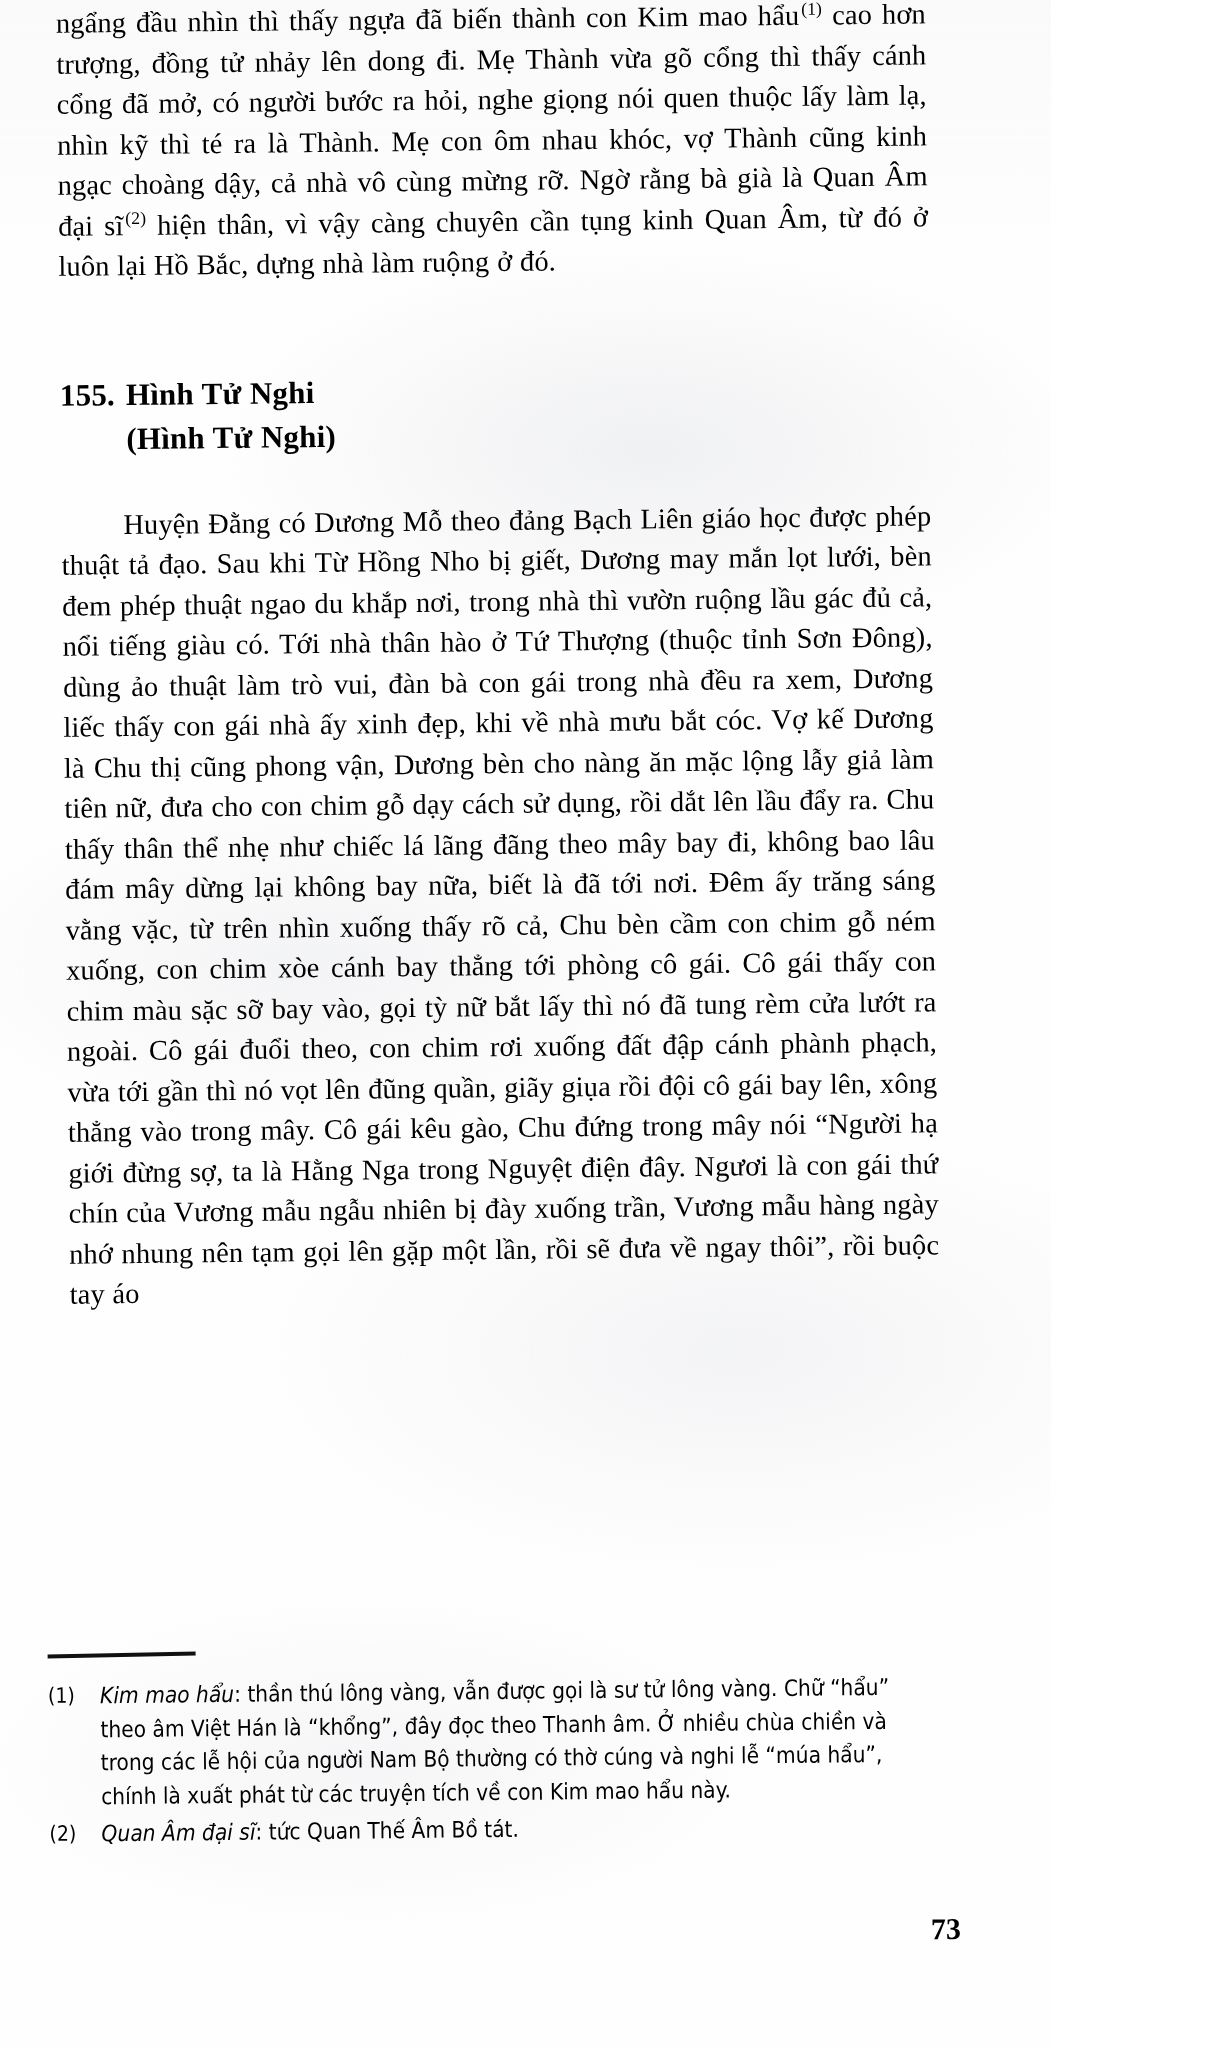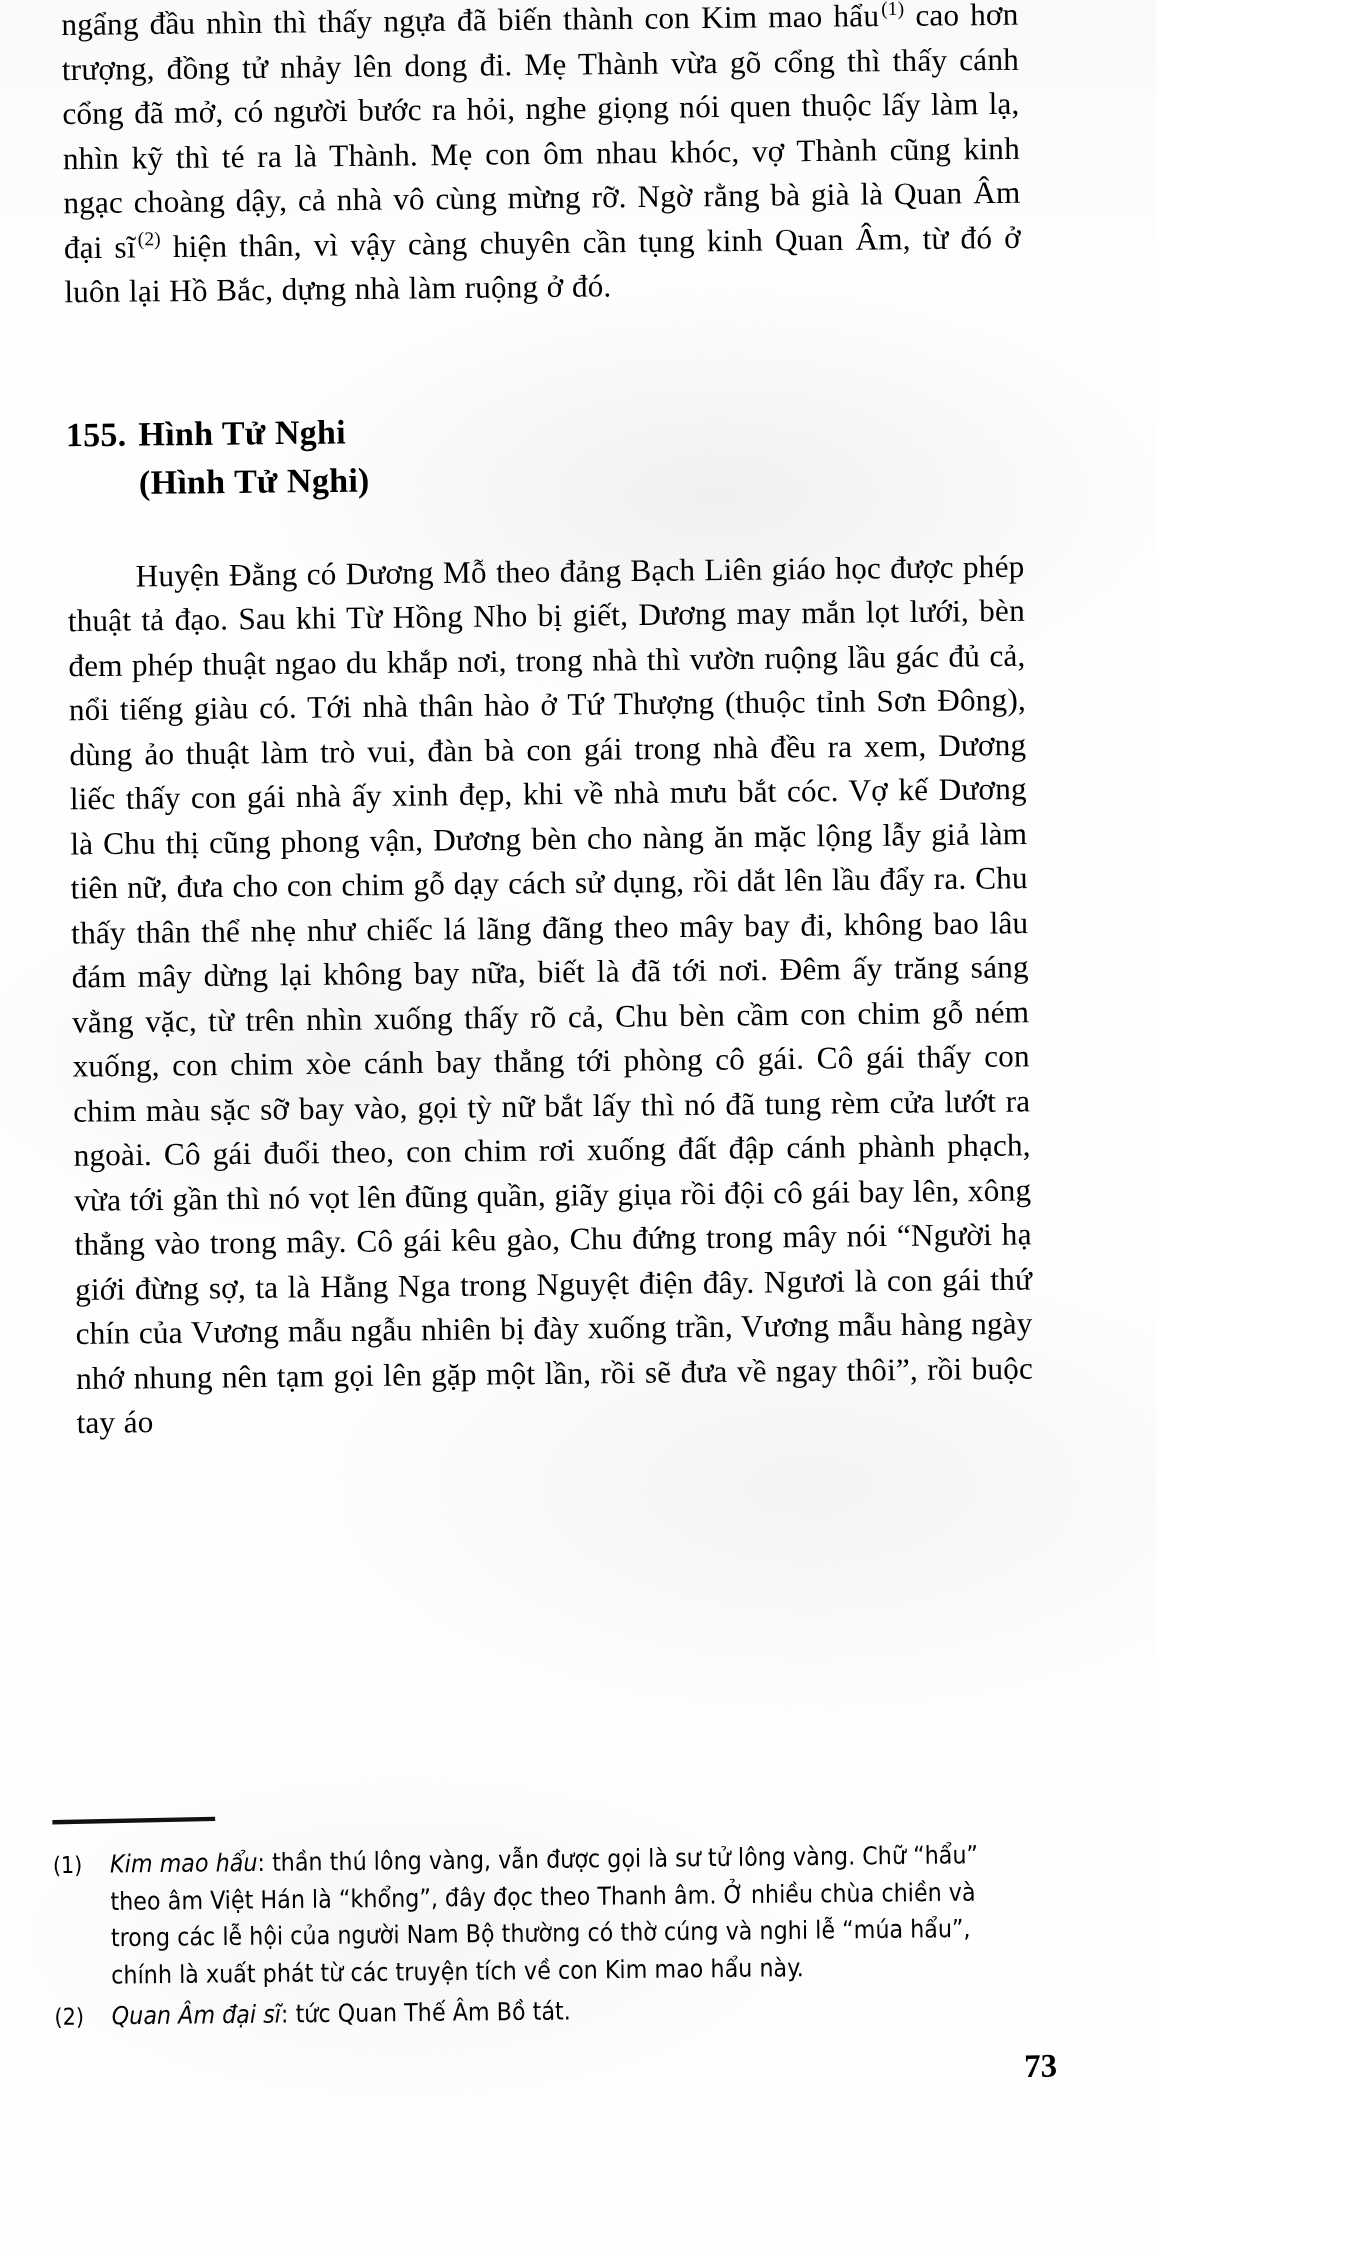--- a/index.html
+++ b/index.html
@@ -147,21 +147,21 @@
   }
 
   .fn-term {
     font-style: italic;
   }
 
   
   .page-number {
     position: absolute;
     right: 90px;
-    top: 1862px;
+    top: 1912px;
     font-family: "Liberation Serif", "DejaVu Serif", serif;
     font-weight: bold;
     font-size: 30px;
     transform: rotate(-0.6deg);
   }
 </style>
 </head>
 <body>
 
 <div class="page">

